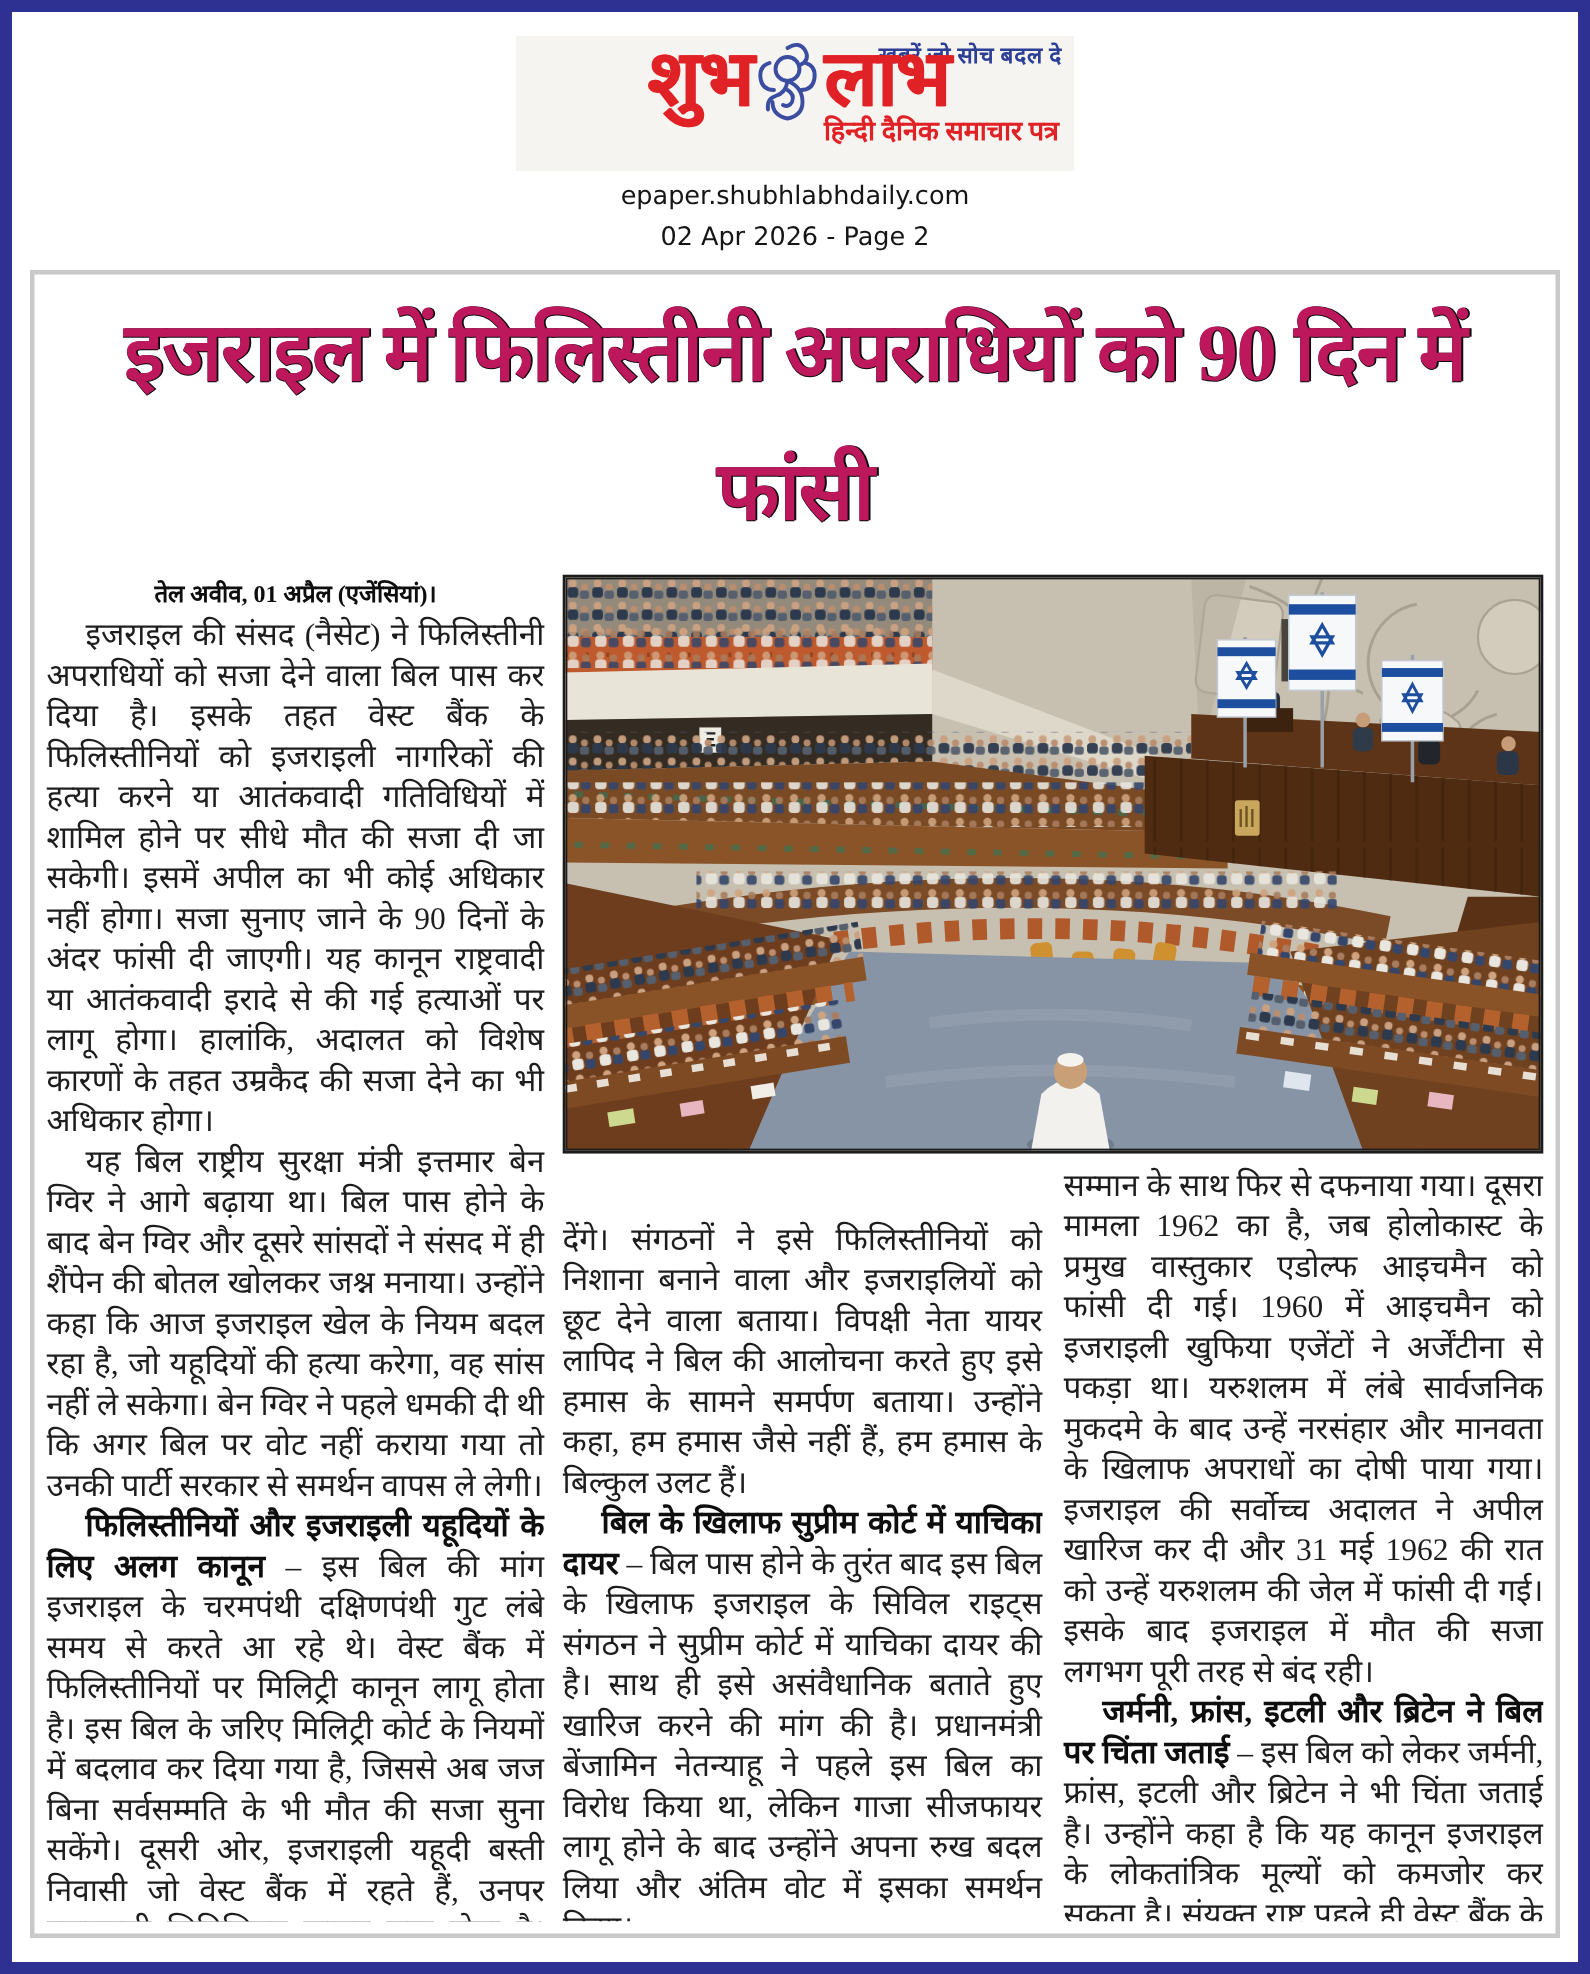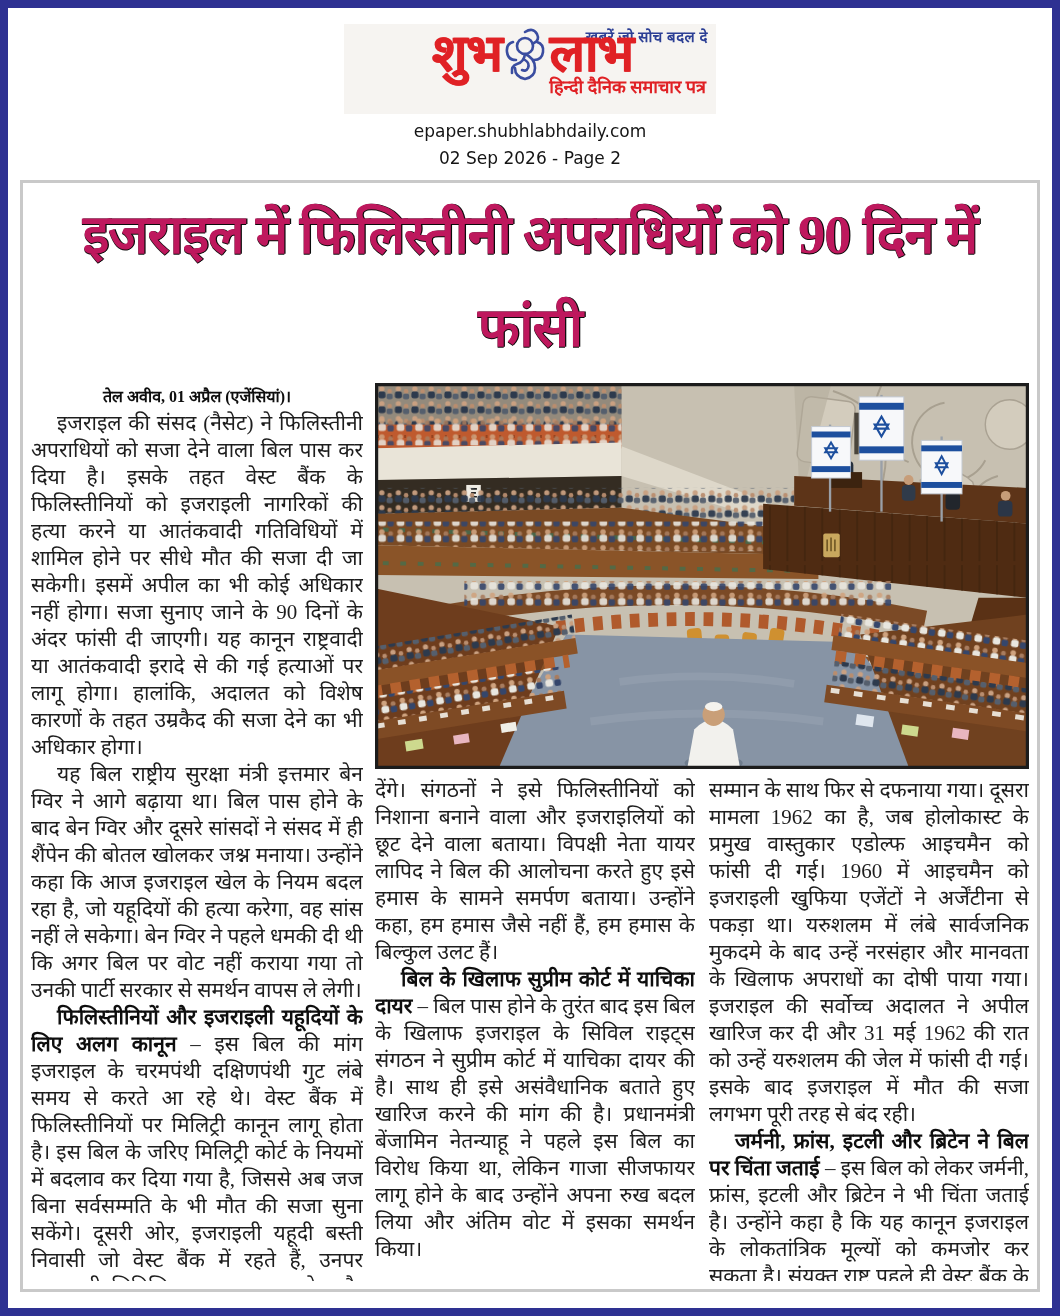--- a/index.html
+++ b/index.html
@@ -120,21 +120,21 @@
                 <path d="M22,28 q10,4 10,14 q0,9 -10,11 q-10,-2 -10,-11"></path>
                 <path d="M22,34 q5,3 3,8 q-2,4 -6,2"></path>
               </g>
             </svg>
           </span>
           <span class="logo-word">लाभ</span>
         </div>
         <div class="logo-subtitle">हिन्दी दैनिक समाचार पत्र</div>
       </div>
       <div class="site-url">epaper.shubhlabhdaily.com</div>
-      <div class="date-line">02 Sep 2026 - Page 2</div>
+      <div class="date-line">02 Apr 2026 - Page 2</div>
     </div>
 
     <div class="article-box">
       <div class="headline">
         <div>इजराइल में फिलिस्तीनी अपराधियों को 90 दिन में फांसी</div>
       </div>
 
       <div class="body-row">
         <div class="text-col col-1">
             <p class="para dateline">तेल अवीव, 01 अप्रैल  (एजेंसियां)।</p>
@@ -286,21 +286,21 @@
               <path d="M327,348 q20,-20 40,0 l7,38 h-54 z" fill="#f2f1ed"></path>
               <circle cx="347" cy="333" r="11.5" fill="#c99f78"></circle>
               <ellipse cx="347" cy="325" rx="9" ry="4.6" fill="#f5f3ee"></ellipse>
 
               <rect x="0.5" y="0.5" width="669" height="385" fill="none" stroke="#1c1c1c" stroke-width="1.5"></rect>
             </svg>
           </div>
 
           <div class="right-text">
             <div class="text-col">
-                <p class="para" style="text-indent: 0px;">देंगे। संगठनों ने इसे फिलिस्तीनियों को निशाना बनाने वाला और इजराइलियों को छूट देने वाला बताया। विपक्षी नेता यायर लापिद ने बिल की आलोचना करते हुए इसे हमास के सामने समर्पण बताया। उन्होंने कहा, हम हमास जैसे नहीं हैं, हम हमास के बिल्कुल उलट हैं।</p>
+                <p class="para" style="text-indent: 0px; margin-top: 36px;">देंगे। संगठनों ने इसे फिलिस्तीनियों को निशाना बनाने वाला और इजराइलियों को छूट देने वाला बताया। विपक्षी नेता यायर लापिद ने बिल की आलोचना करते हुए इसे हमास के सामने समर्पण बताया। उन्होंने कहा, हम हमास जैसे नहीं हैं, हम हमास के बिल्कुल उलट हैं।</p>
                 <p class="para"><b>बिल के खिलाफ सुप्रीम कोर्ट में याचिका दायर </b>– बिल पास होने के तुरंत बाद इस बिल के खिलाफ इजराइल के सिविल राइट्स संगठन ने सुप्रीम कोर्ट में याचिका दायर की है। साथ ही इसे असंवैधानिक बताते हुए खारिज करने की मांग की है। प्रधानमंत्री बेंजामिन नेतन्याहू ने पहले इस बिल का विरोध किया था, लेकिन गाजा सीजफायर लागू होने के बाद उन्होंने अपना रुख बदल लिया और अंतिम वोट में इसका समर्थन किया।</p>
               </div>
             <div class="text-col">
                 <p class="para" style="text-indent: 0px;">सम्मान के साथ फिर से दफनाया गया। दूसरा मामला 1962 का है, जब होलोकास्ट के प्रमुख वास्तुकार एडोल्फ आइचमैन को फांसी दी गई। 1960 में आइचमैन को इजराइली खुफिया एजेंटों ने अर्जेंटीना से पकड़ा था। यरुशलम में लंबे सार्वजनिक मुकदमे के बाद उन्हें नरसंहार और मानवता के खिलाफ अपराधों का दोषी पाया गया। इजराइल की सर्वोच्च अदालत ने अपील खारिज कर दी और 31 मई 1962 की रात को उन्हें यरुशलम की जेल में फांसी दी गई। इसके बाद इजराइल में मौत की सजा लगभग पूरी तरह से बंद रही।</p>
                 <p class="para"><b>जर्मनी, फ्रांस, इटली और ब्रिटेन ने बिल पर चिंता जताई </b>– इस बिल को लेकर जर्मनी, फ्रांस, इटली और ब्रिटेन ने भी चिंता जताई है। उन्होंने कहा है कि यह कानून इजराइल के लोकतांत्रिक मूल्यों को कमजोर कर सकता है। संयुक्त राष्ट्र पहले ही वेस्ट बैंक के सैन्य अदालतों की आलोचना कर चुका है। उन्होंने कहा कि यह फिलिस्तीनियों के लिए सही जांच प्रक्रिया और निष्पक्ष सुनवाई के अधिकारों का उल्लंघन है। यह कानून 7 अक्टूबर 2023 के हमास हमले में शामिल आतंकियों पर लागू नहीं होगा, इसके लिए सरकार एक अलग ट्रिब्यूनल बनाने का प्रस्ताव कर रही है।</p>
               </div>
           </div>
         </div>
       </div>
     </div>

